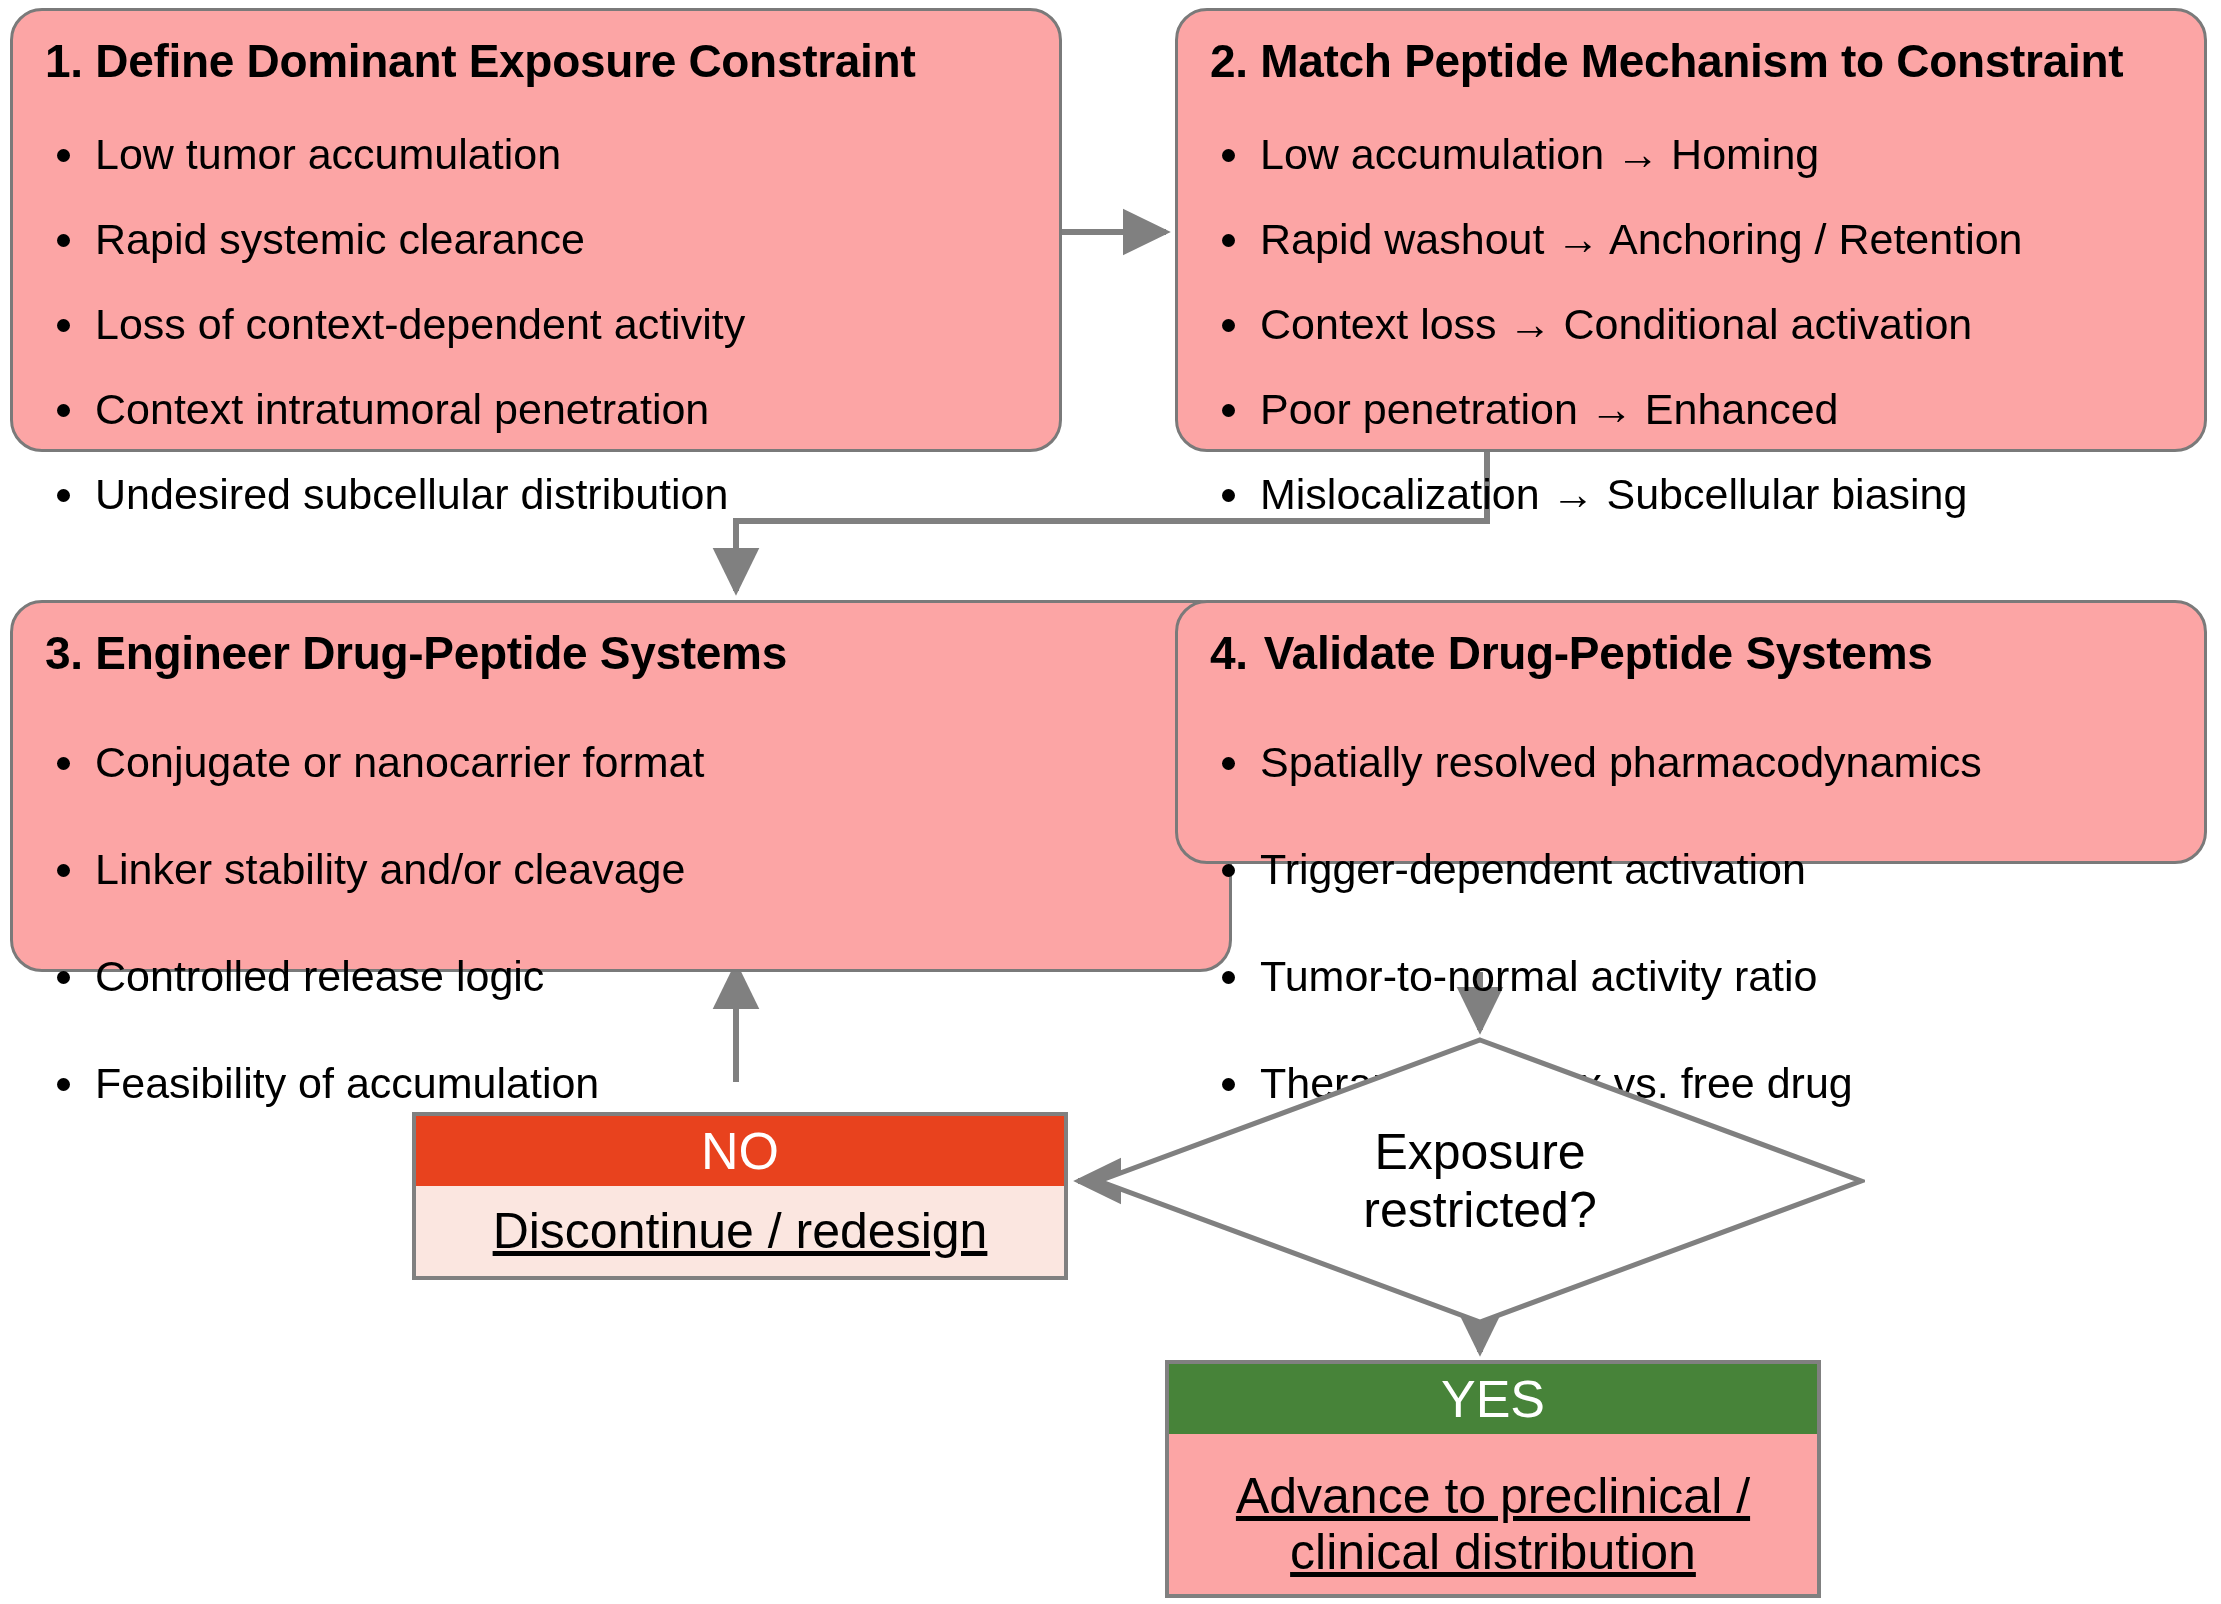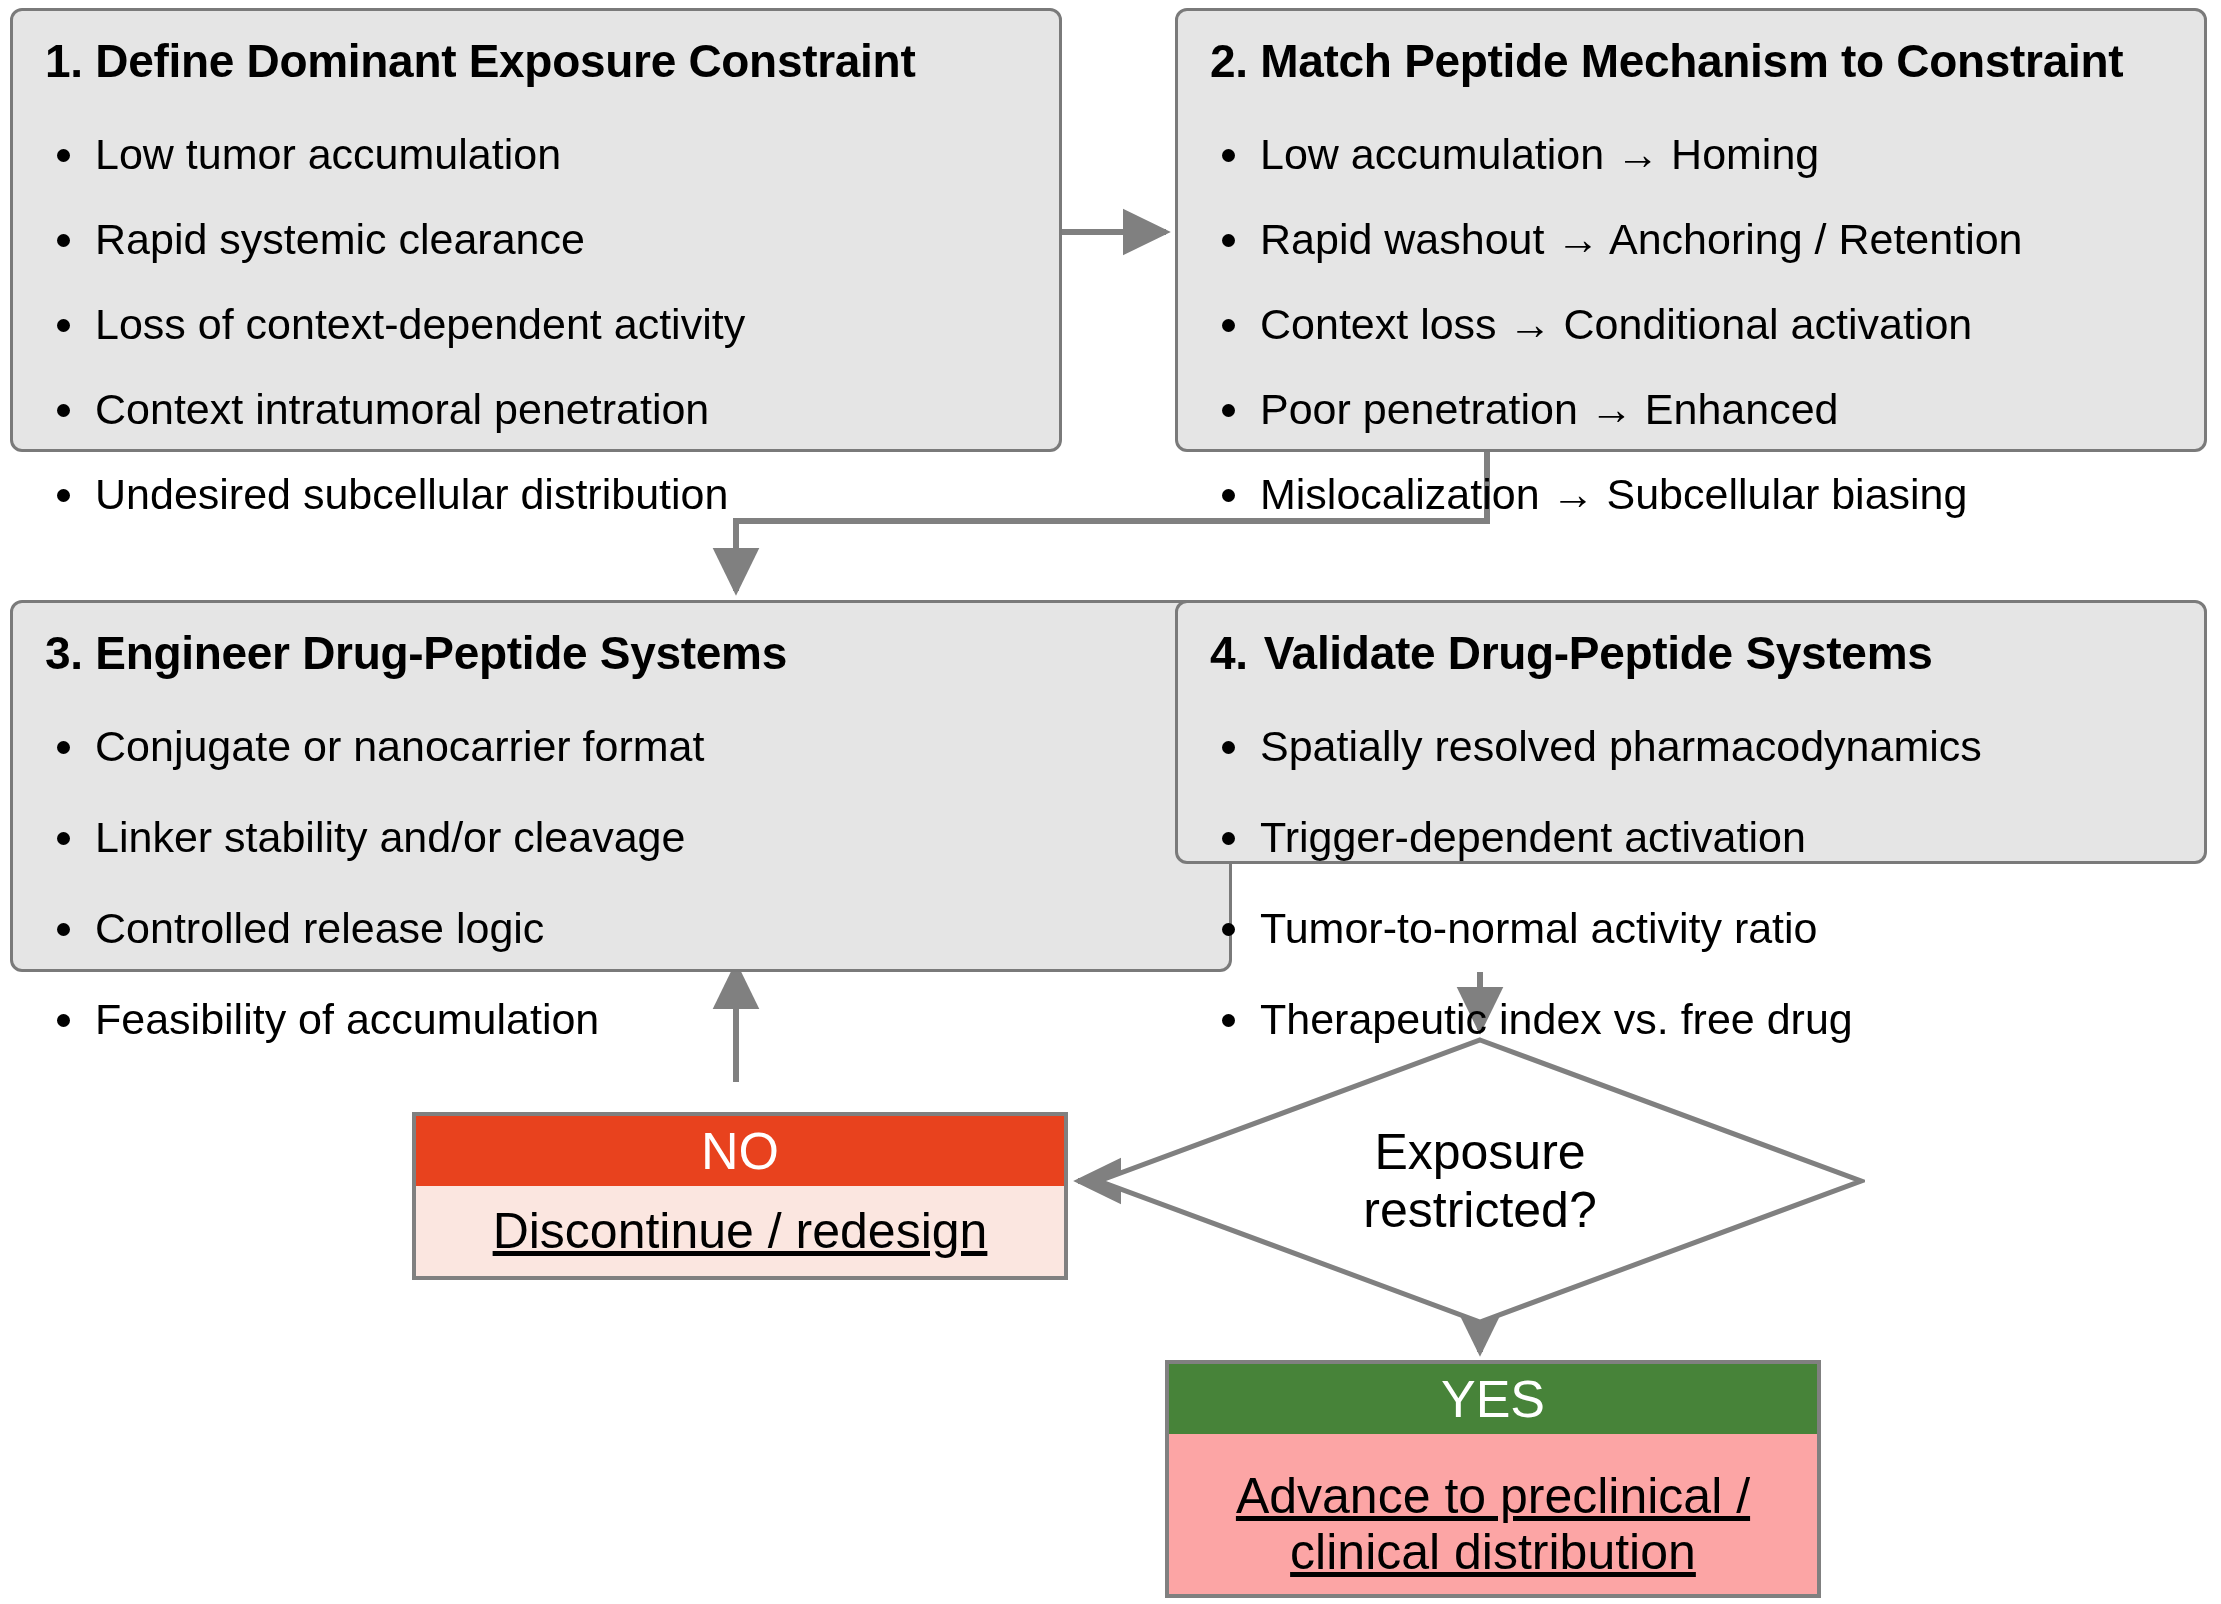--- a/index.html
+++ b/index.html
@@ -16,23 +16,23 @@
     position: relative;
     width: 2221px;
     height: 1604px;
     background: #ffffff;
     overflow: hidden;
   }
   
   .procbox {
     position: absolute;
     box-sizing: border-box;
-    background: #e5e5e5;
+    background: #fca5a5;
     border: 3px solid #7a7a7a;
-    border-radius: 12px;
+    border-radius: 32px;
     padding: 18px 26px 10px 26px;
   }
   .proc-title {
     font-size: 46px;
     font-weight: bold;
     line-height: 1.05;
     letter-spacing: -0.3px;
     white-space: nowrap;
     margin: 8px 0 0 6px;
   }
@@ -55,21 +55,21 @@
     width: 13px;
     height: 13px;
     margin-top: -6px;
     background: #000;
     border-radius: 50%;
   }
   
   #box1 .proc-list li, #box2 .proc-list li { margin-top: 42px; }
   #box1 .proc-list, #box2 .proc-list { margin-top: 48px; }
   
-  #box3 .proc-list li, #box4 .proc-list li { margin-top: 48px; }
+  #box3 .proc-list li, #box4 .proc-list li { margin-top: 64px; }
   #box3 .proc-list, #box4 .proc-list { margin-top: 44px; }
 
   #box1 { left: 10px;   top: 8px;   width: 1052px; height: 444px; }
   #box2 { left: 1175px; top: 8px;   width: 1032px; height: 444px; }
   #box3 { left: 10px;   top: 600px; width: 1222px; height: 372px; }
   #box4 { left: 1175px; top: 600px; width: 1032px; height: 264px; }
 
   #box4 .proc-title .num-gap { display: inline-block; width: 16px; }
 
   

